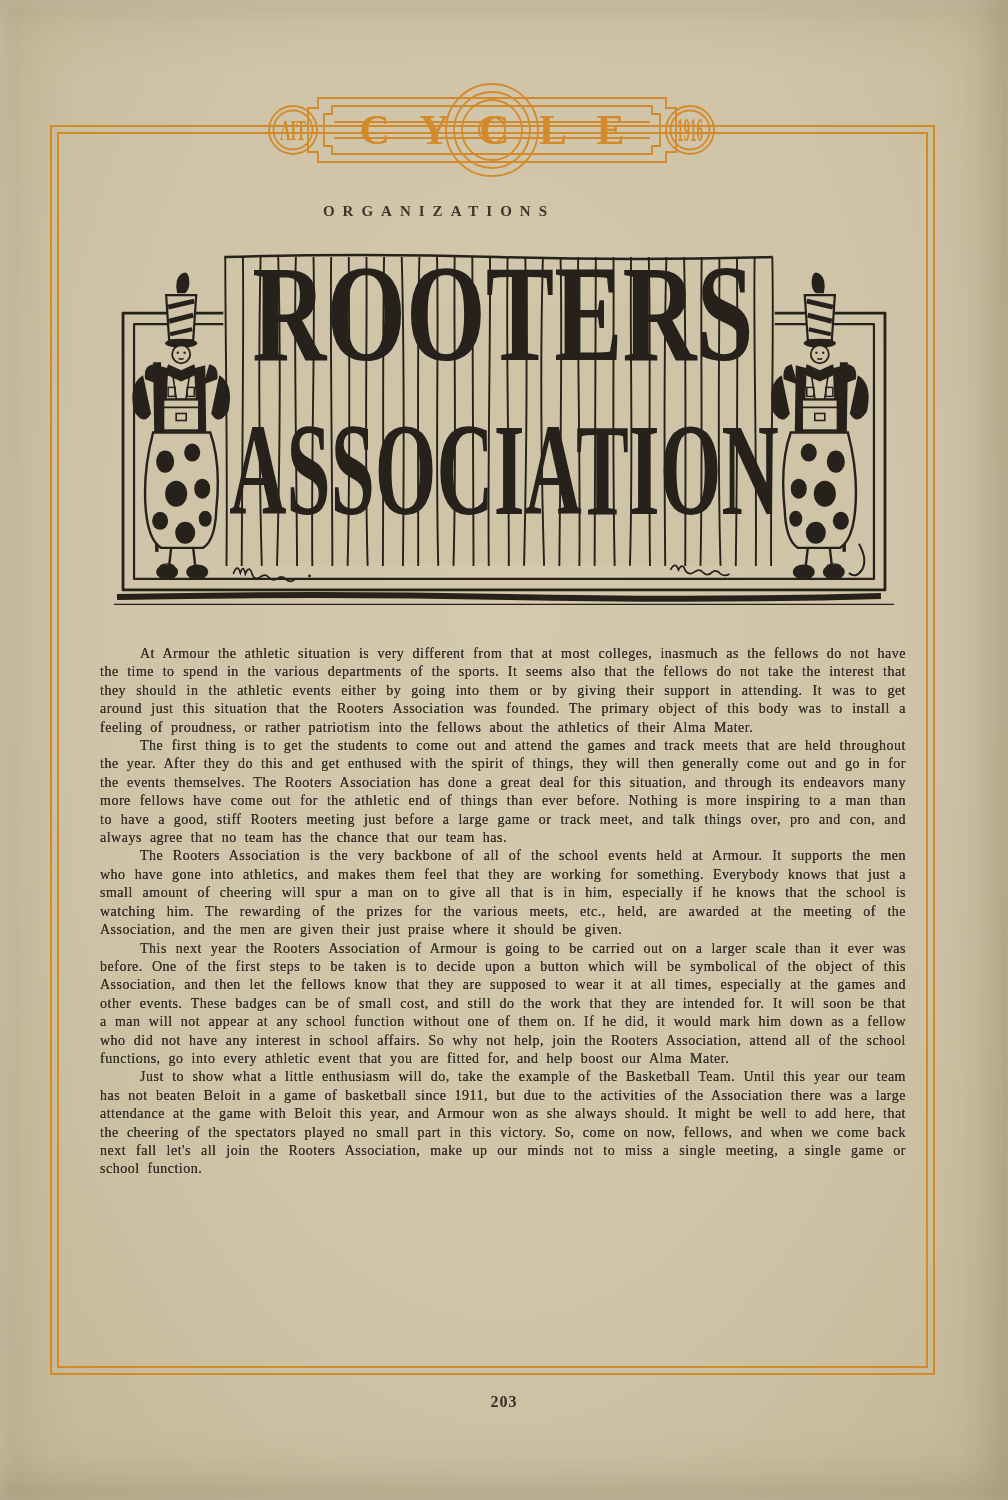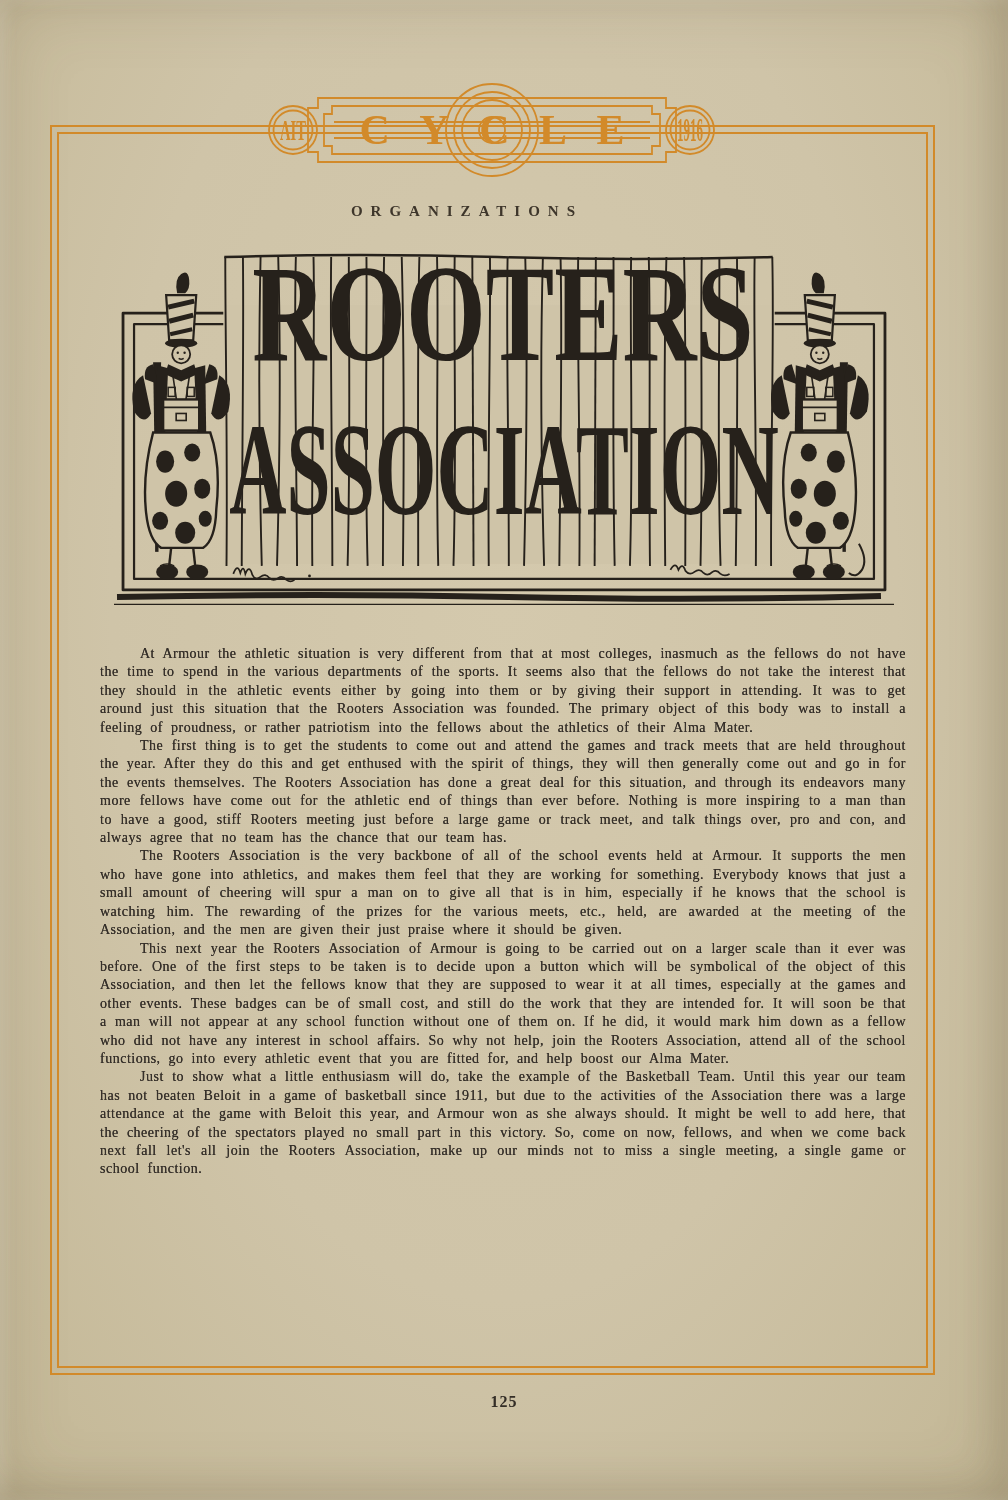--- a/index.html
+++ b/index.html
@@ -19,21 +19,21 @@
     position:absolute;left:50px;top:125px;width:885px;height:1250px;
     border:2px solid #d28a2a;box-sizing:border-box;
   }
   .frame-inner{
     position:absolute;inset:5px;border:2px solid #d28a2a;
   }
   .banner-svg{position:absolute;left:0;top:62px;}
   .section-title{
     position:absolute;left:50px;top:203px;width:778px;
     text-align:center;font-size:15px;font-weight:bold;
-    letter-spacing:8px;color:#3e362b;margin-left:28px;
+    letter-spacing:8px;color:#3e362b;
   }
   .illus-svg{position:absolute;left:113px;top:247px;}
   .ink{stroke:#26211b;fill:none;}
   .inkfill{fill:#26211b;stroke:none;}
   .paperfill{fill:#cfc4a8;}
   .stripe{fill:none;stroke:#26211b;stroke-width:1.9px;}
   .bigword{
     font-family:"Liberation Serif", serif;font-weight:bold;
     fill:#26211b;
   }
@@ -209,15 +209,15 @@
   </svg>
 
   <div class="article">
     <p>At Armour the athletic situation is very different from that at most colleges, inasmuch as the fellows do not have the time to spend in the various departments of the sports. It seems also that the fellows do not take the interest that they should in the athletic events either by going into them or by giving their support in attending. It was to get around just this situation that the Rooters Association was founded.  The primary object of this body was to install a feeling of proudness, or rather patriotism into the fellows about the athletics of their Alma Mater.</p>
     <p>The first thing is to get the students to come out and attend the games and track meets that are held throughout the year.  After they do this and get enthused with the spirit of things, they will then generally come out and go in for the events themselves. The Rooters Association has done a great deal for this situation, and through its endeavors many more fellows have come out for the athletic end of things than ever before.  Nothing is more inspiring to a man than to have a good, stiff Rooters meeting just before a large game or track meet, and talk things over, pro and con, and always agree that no team has the chance that our team has.</p>
     <p>The Rooters Association is the very backbone of all of the school events held at Armour.  It supports the men who have gone into athletics, and makes them feel that they are working for something.  Everybody knows that just a small amount of cheering will spur a man on to give all that is in him, especially if he knows that the school is watching him.  The rewarding of the prizes for the various meets, etc., held, are awarded at the meeting of the Association, and the men are given their just praise where it should be given.</p>
     <p>This next year the Rooters Association of Armour is going to be carried out on a larger scale than it ever was before.  One of the first steps to be taken is to decide upon a button which will be symbolical of the object of this Association, and then let the fellows know that they are supposed to wear it at all times, especially at the games and other events.  These badges can be of small cost, and still do the work that they are intended for.  It will soon be that a man will not appear at any school function without one of them on.  If he did, it would mark him down as a fellow who did not have any interest in school affairs.  So why not help, join the Rooters Association, attend all of the school functions, go into every athletic event that you are fitted for, and help boost our Alma Mater.</p>
     <p>Just to show what a little enthusiasm will do, take the example of the Basketball Team.  Until this year our team has not beaten Beloit in a game of basketball since 1911, but due to the activities of the Association there was a large attendance at the game with Beloit this year, and Armour won as she always should.  It might be well to add here, that  the cheering of the spectators played no small part in this victory. So, come on now, fellows, and when we come back next fall let's all join the Rooters Association, make up our minds not to miss a single meeting, a single game or school function.</p>
   </div>
 
-  <div class="page-number">125</div>
+  <div class="page-number">203</div>
 
 </div>
 
 </body></html>

